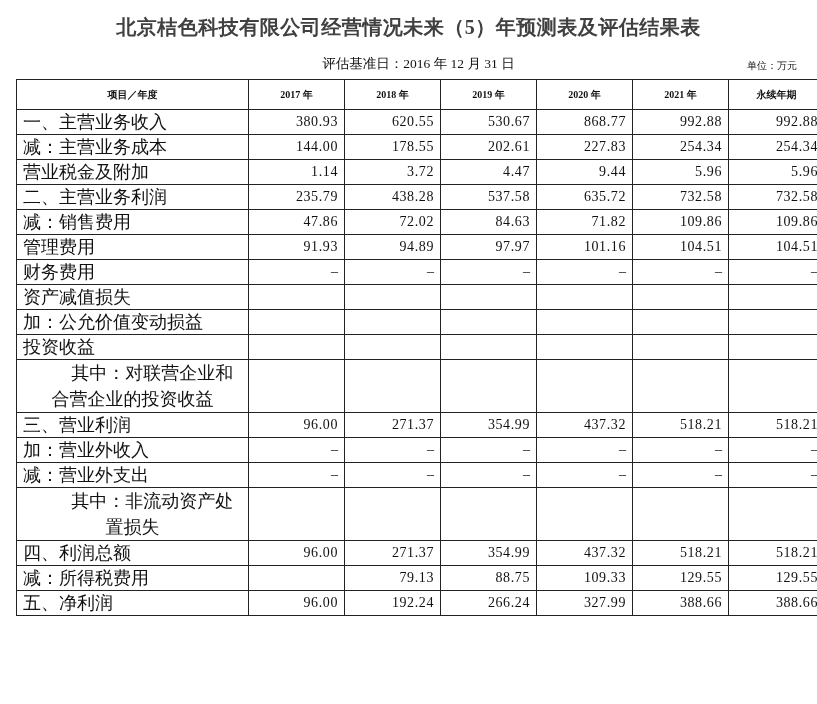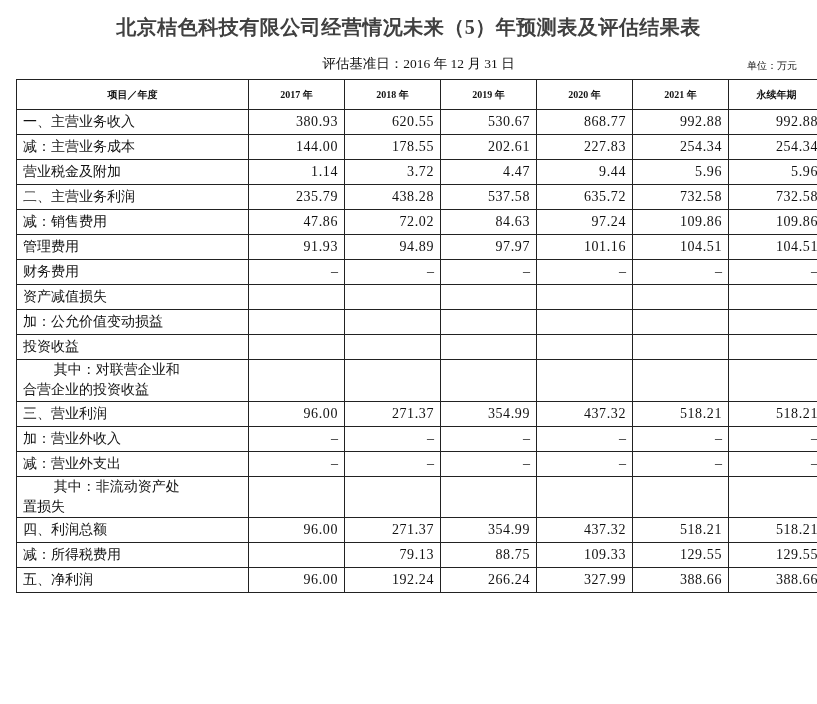--- a/index.html
+++ b/index.html
@@ -62,35 +62,36 @@
   }
   table.fin thead th {
     text-align: center;
     font-weight: bold;
     font-size: 10px;
     height: 30px;
   }
   td.label {
     text-align: left;
     white-space: nowrap;
-    font-size: 14px;
+    font-size: 18px;
   }
   td.num {
     text-align: right;
     font-family: "Liberation Serif", "DejaVu Serif", serif;
     letter-spacing: 0.6px;
     font-size: 14px;
     padding-right: 8px;
   }
   td.dash {
     text-align: right;
     padding-right: 20px;
   }
   td.tall {
     height: 50px;
+    text-align: center;
   }
   .wrap2 {
     display: block;
     line-height: 1.45;
   }
   .indent1 { padding-left: 1.1em; }
   .indent2 { padding-left: 2.2em; }
   col.c0 { width: 232px; }
   col.cn { width: 96px; }
 </style>
@@ -162,21 +163,21 @@
           <td class="num">537.58</td>
           <td class="num">635.72</td>
           <td class="num">732.58</td>
           <td class="num">732.58</td>
         </tr>
         <tr>
           <td class="label">减：销售费用</td>
           <td class="num">47.86</td>
           <td class="num">72.02</td>
           <td class="num">84.63</td>
-          <td class="num">97.24</td>
+          <td class="num">71.82</td>
           <td class="num">109.86</td>
           <td class="num">109.86</td>
         </tr>
         <tr>
           <td class="label indent1">管理费用</td>
           <td class="num">91.93</td>
           <td class="num">94.89</td>
           <td class="num">97.97</td>
           <td class="num">101.16</td>
           <td class="num">104.51</td>

